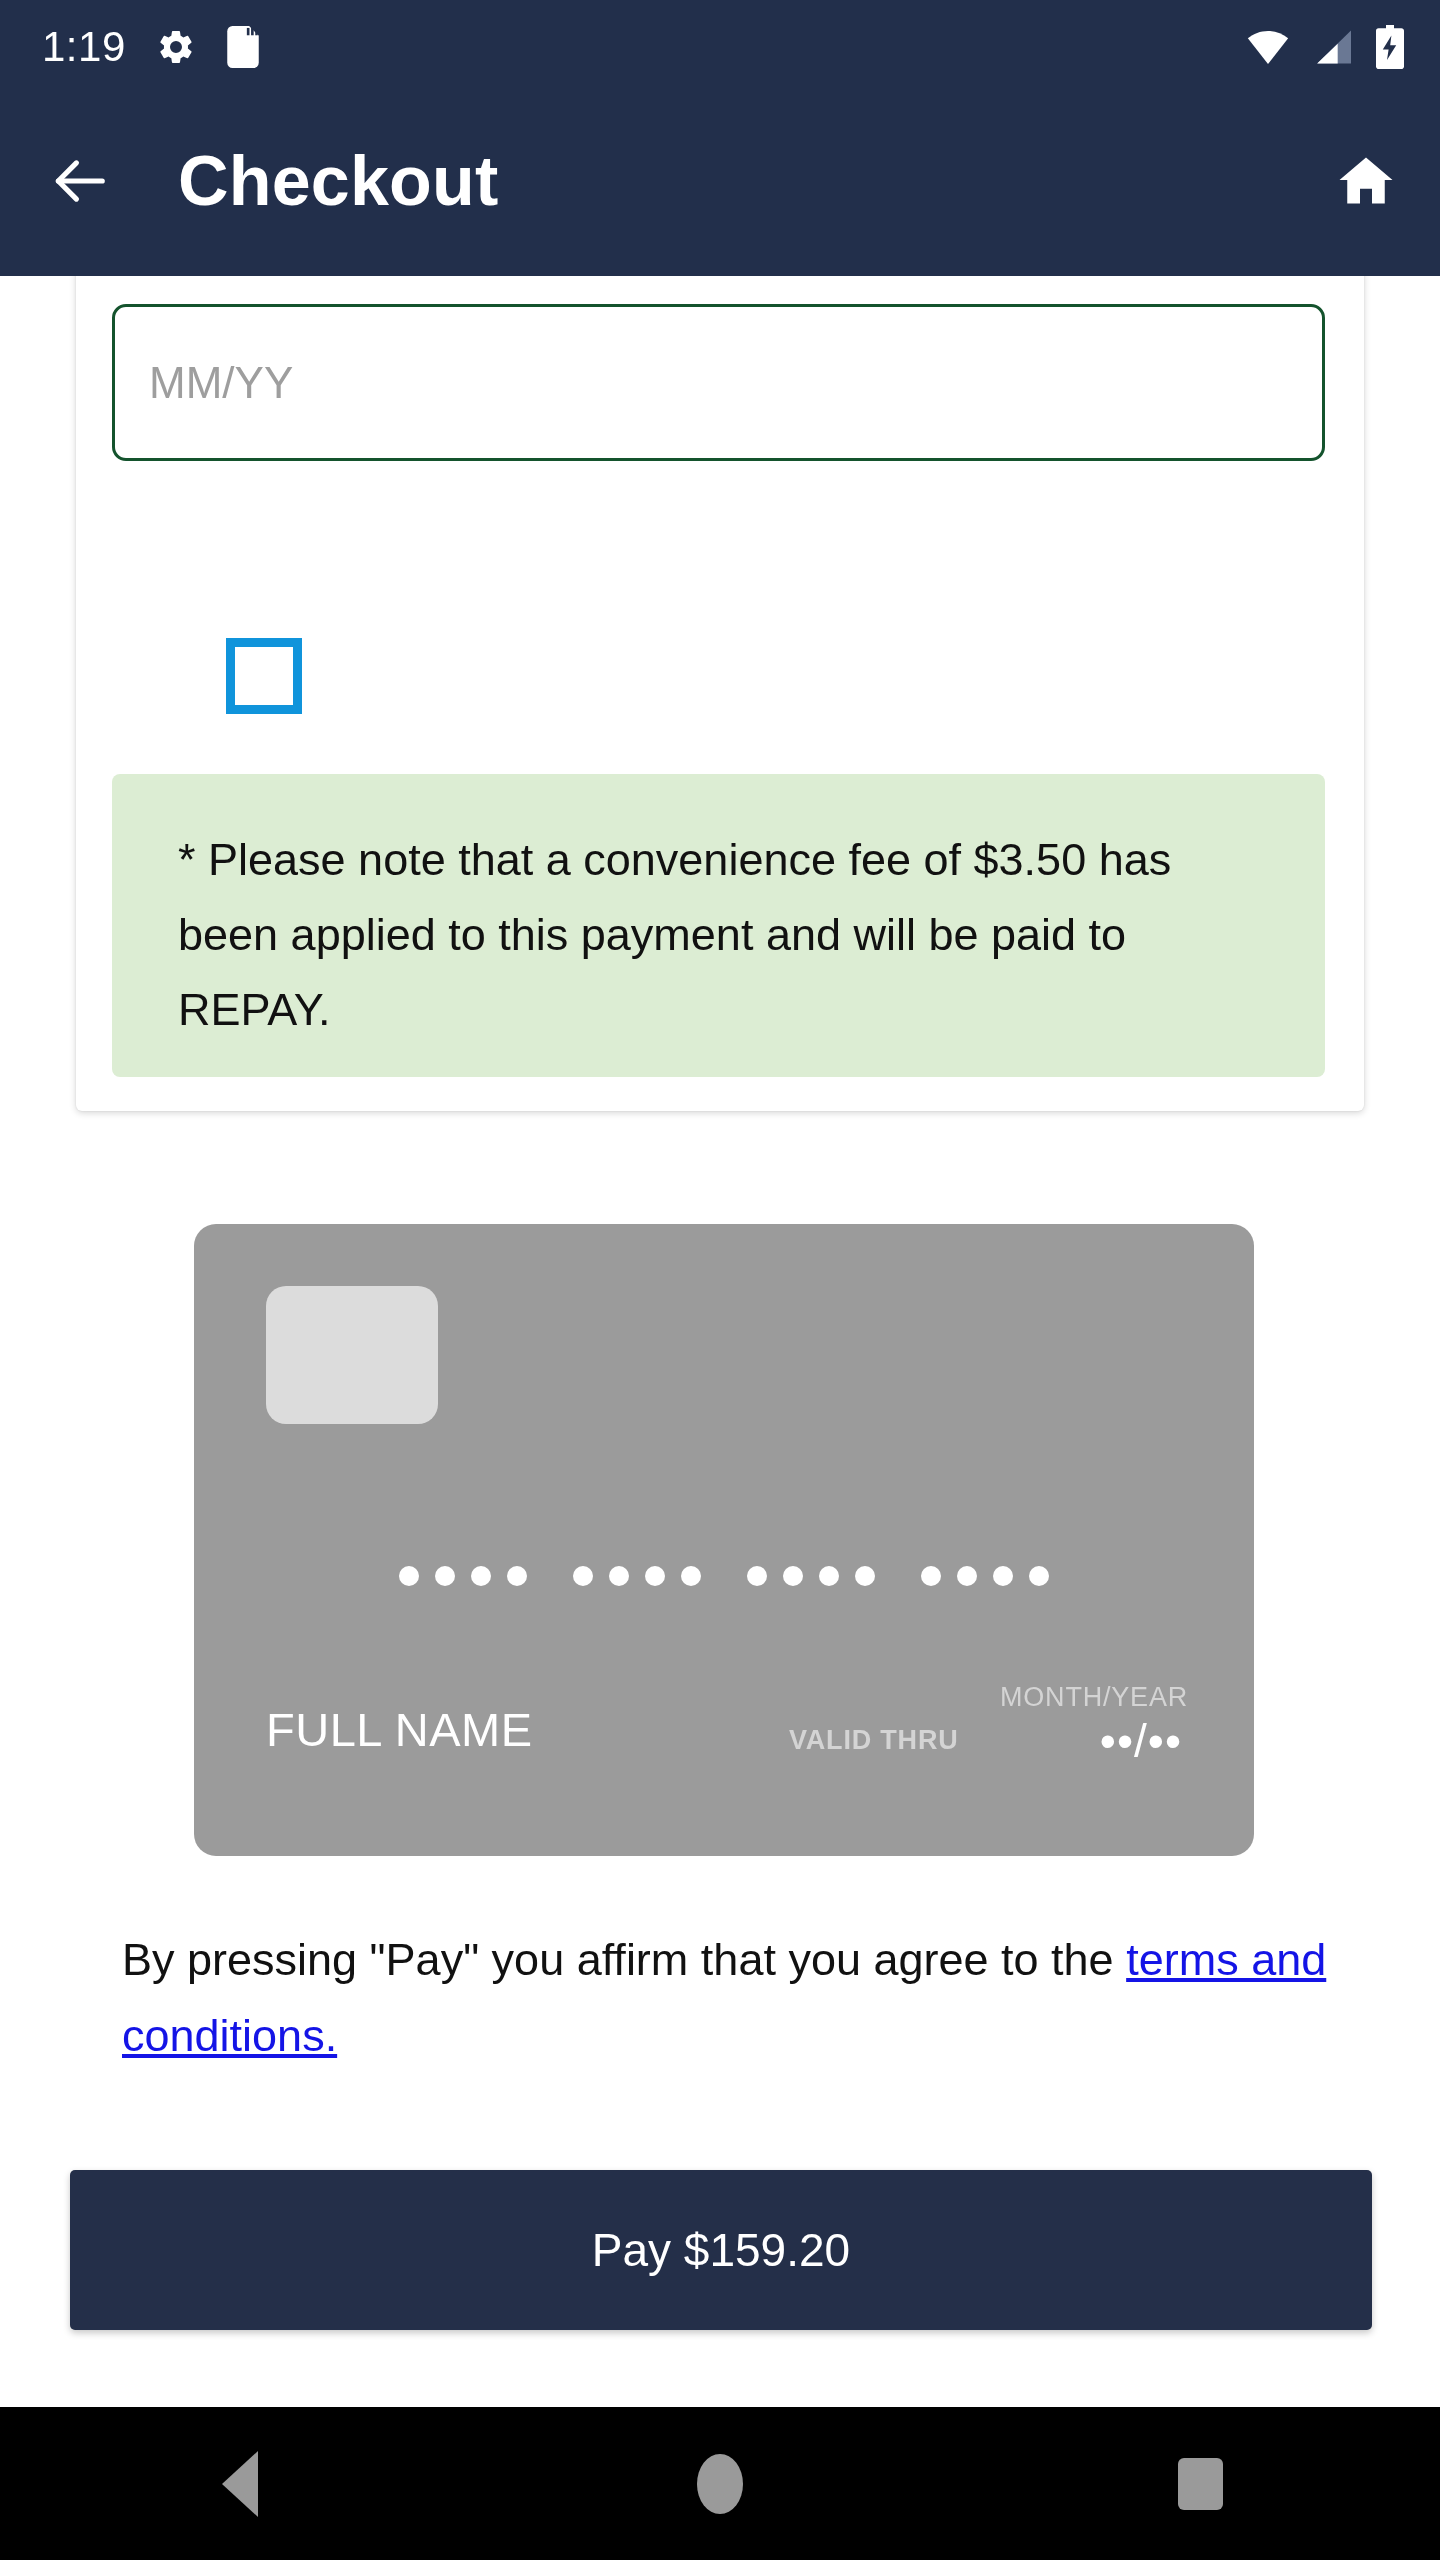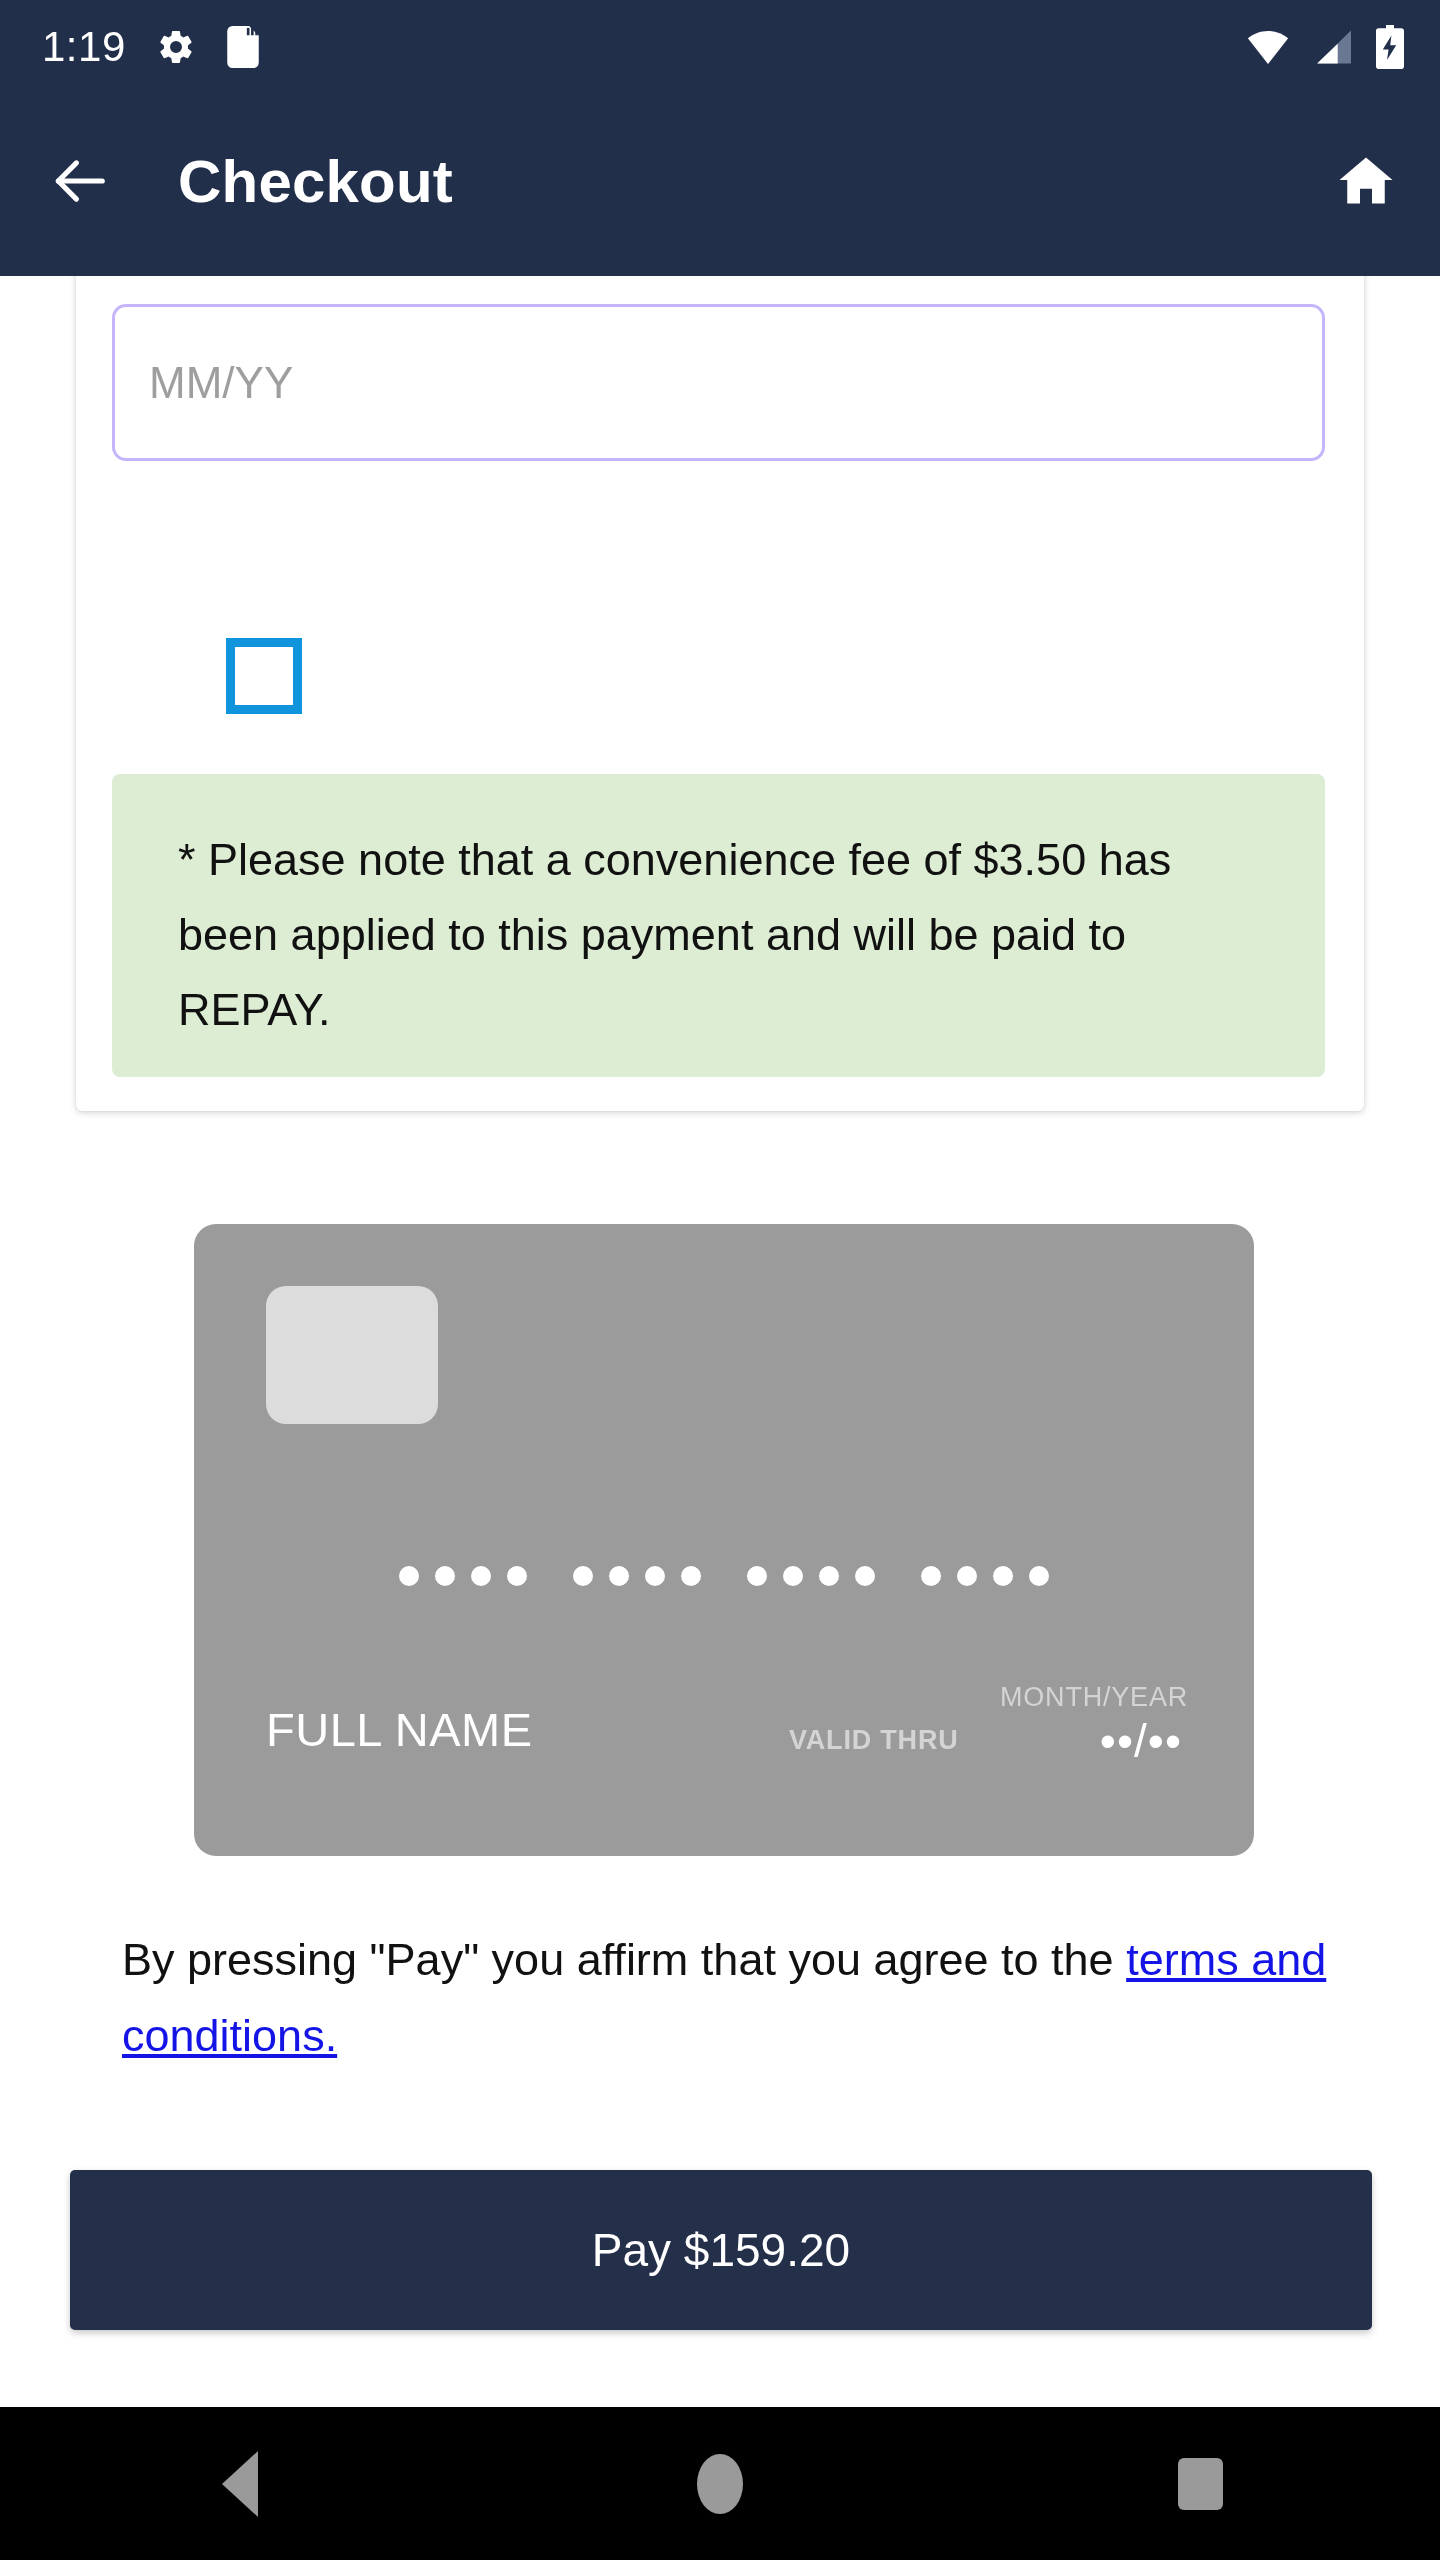--- a/index.html
+++ b/index.html
@@ -53,21 +53,21 @@
     width: 1440px;
     height: 190px;
     background: #222F4B;
     display: flex;
     align-items: center;
     box-sizing: border-box;
     padding: 0 44px 0 48px;
   }
   .app-bar-title {
     color: #ffffff;
-    font-size: 60px;
+    font-size: 70px;
     font-weight: bold;
     margin-left: 68px;
     letter-spacing: 0.2px;
   }
   .app-bar-spacer { flex: 1 1 auto; }
 
   
   .content {
     position: absolute;
     top: 276px; left: 0;
@@ -99,21 +99,21 @@
     overflow: hidden;
     height: 30px;
   }
 
   .input-field {
     position: absolute;
     top: 38px;
     left: 36px;
     width: 1213px;
     height: 157px;
-    border: 3px solid #c4b5fd;
+    border: 3px solid #14532d;
     border-radius: 14px;
     box-sizing: border-box;
     background: #ffffff;
     font-family: "Liberation Sans", sans-serif;
     font-size: 44px;
     color: #9E9E9E;
     padding: 0 34px;
     outline: none;
   }
   .input-field::placeholder { color: #9E9E9E; opacity: 1; }

